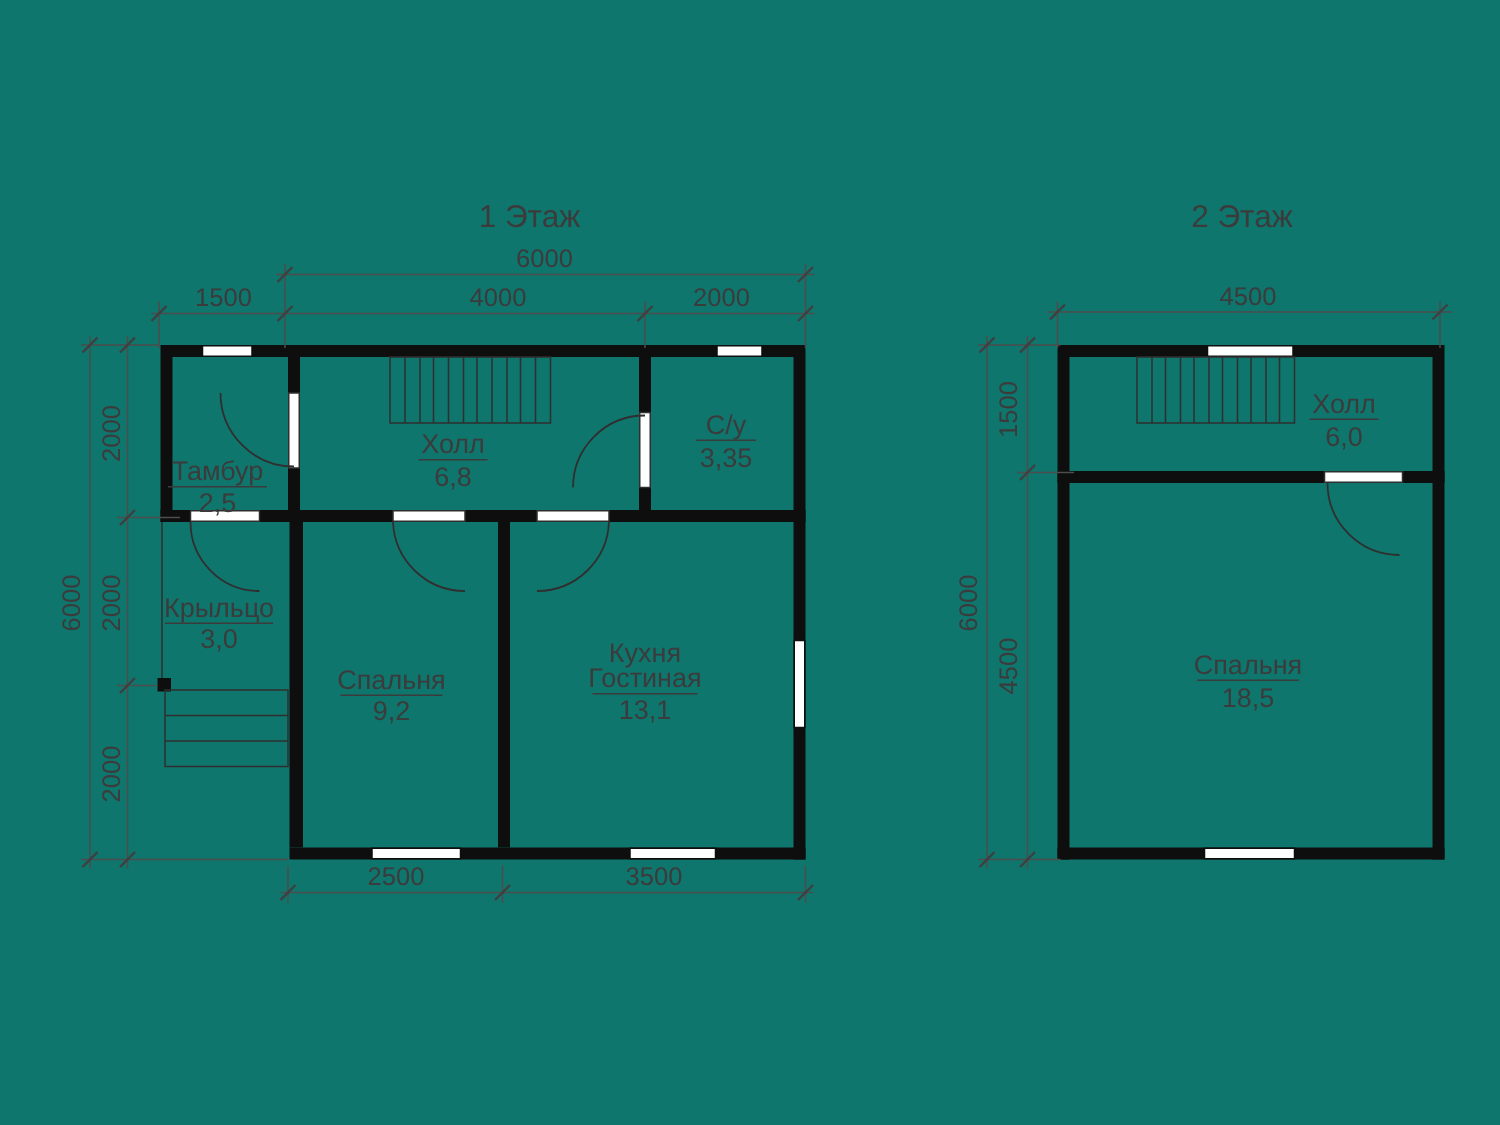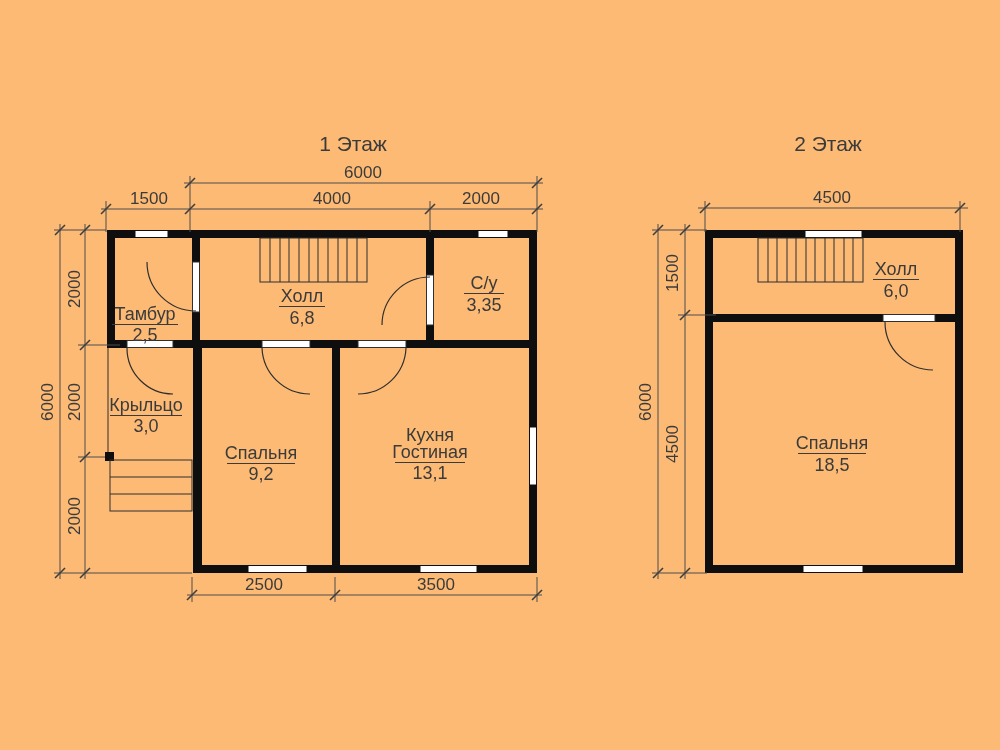--- a/index.html
+++ b/index.html
@@ -1,16 +1,16 @@
 <!DOCTYPE html>
 <html><head>
 <meta charset="utf-8">
 <style>
   html,body{margin:0;padding:0;background:#ffffff;}
-  #canvas{position:relative;width:1000px;height:750px;background:#fdba74;overflow:hidden;}
+  #canvas{position:relative;width:1000px;height:750px;background:#0f766e;overflow:hidden;}
   svg{display:block;}
   .wall{fill:#0e0e0e;}
   .gap{fill:#ffffff;}
   .win{fill:#ffffff;stroke:#0e0e0e;stroke-width:1;}
   .leaf{fill:#ffffff;stroke:#2f2f2f;stroke-width:1;}
   .arc{fill:none;stroke:#2f2f2f;stroke-width:1.2;}
   .thin{fill:none;stroke:#2f2f2f;stroke-width:1;}
   .dim{stroke:#4d4d4d;stroke-width:1;}
   .tick{stroke:#3f3f3f;stroke-width:1.6;}
   .ul{stroke:#3b3b3b;stroke-width:1;}

